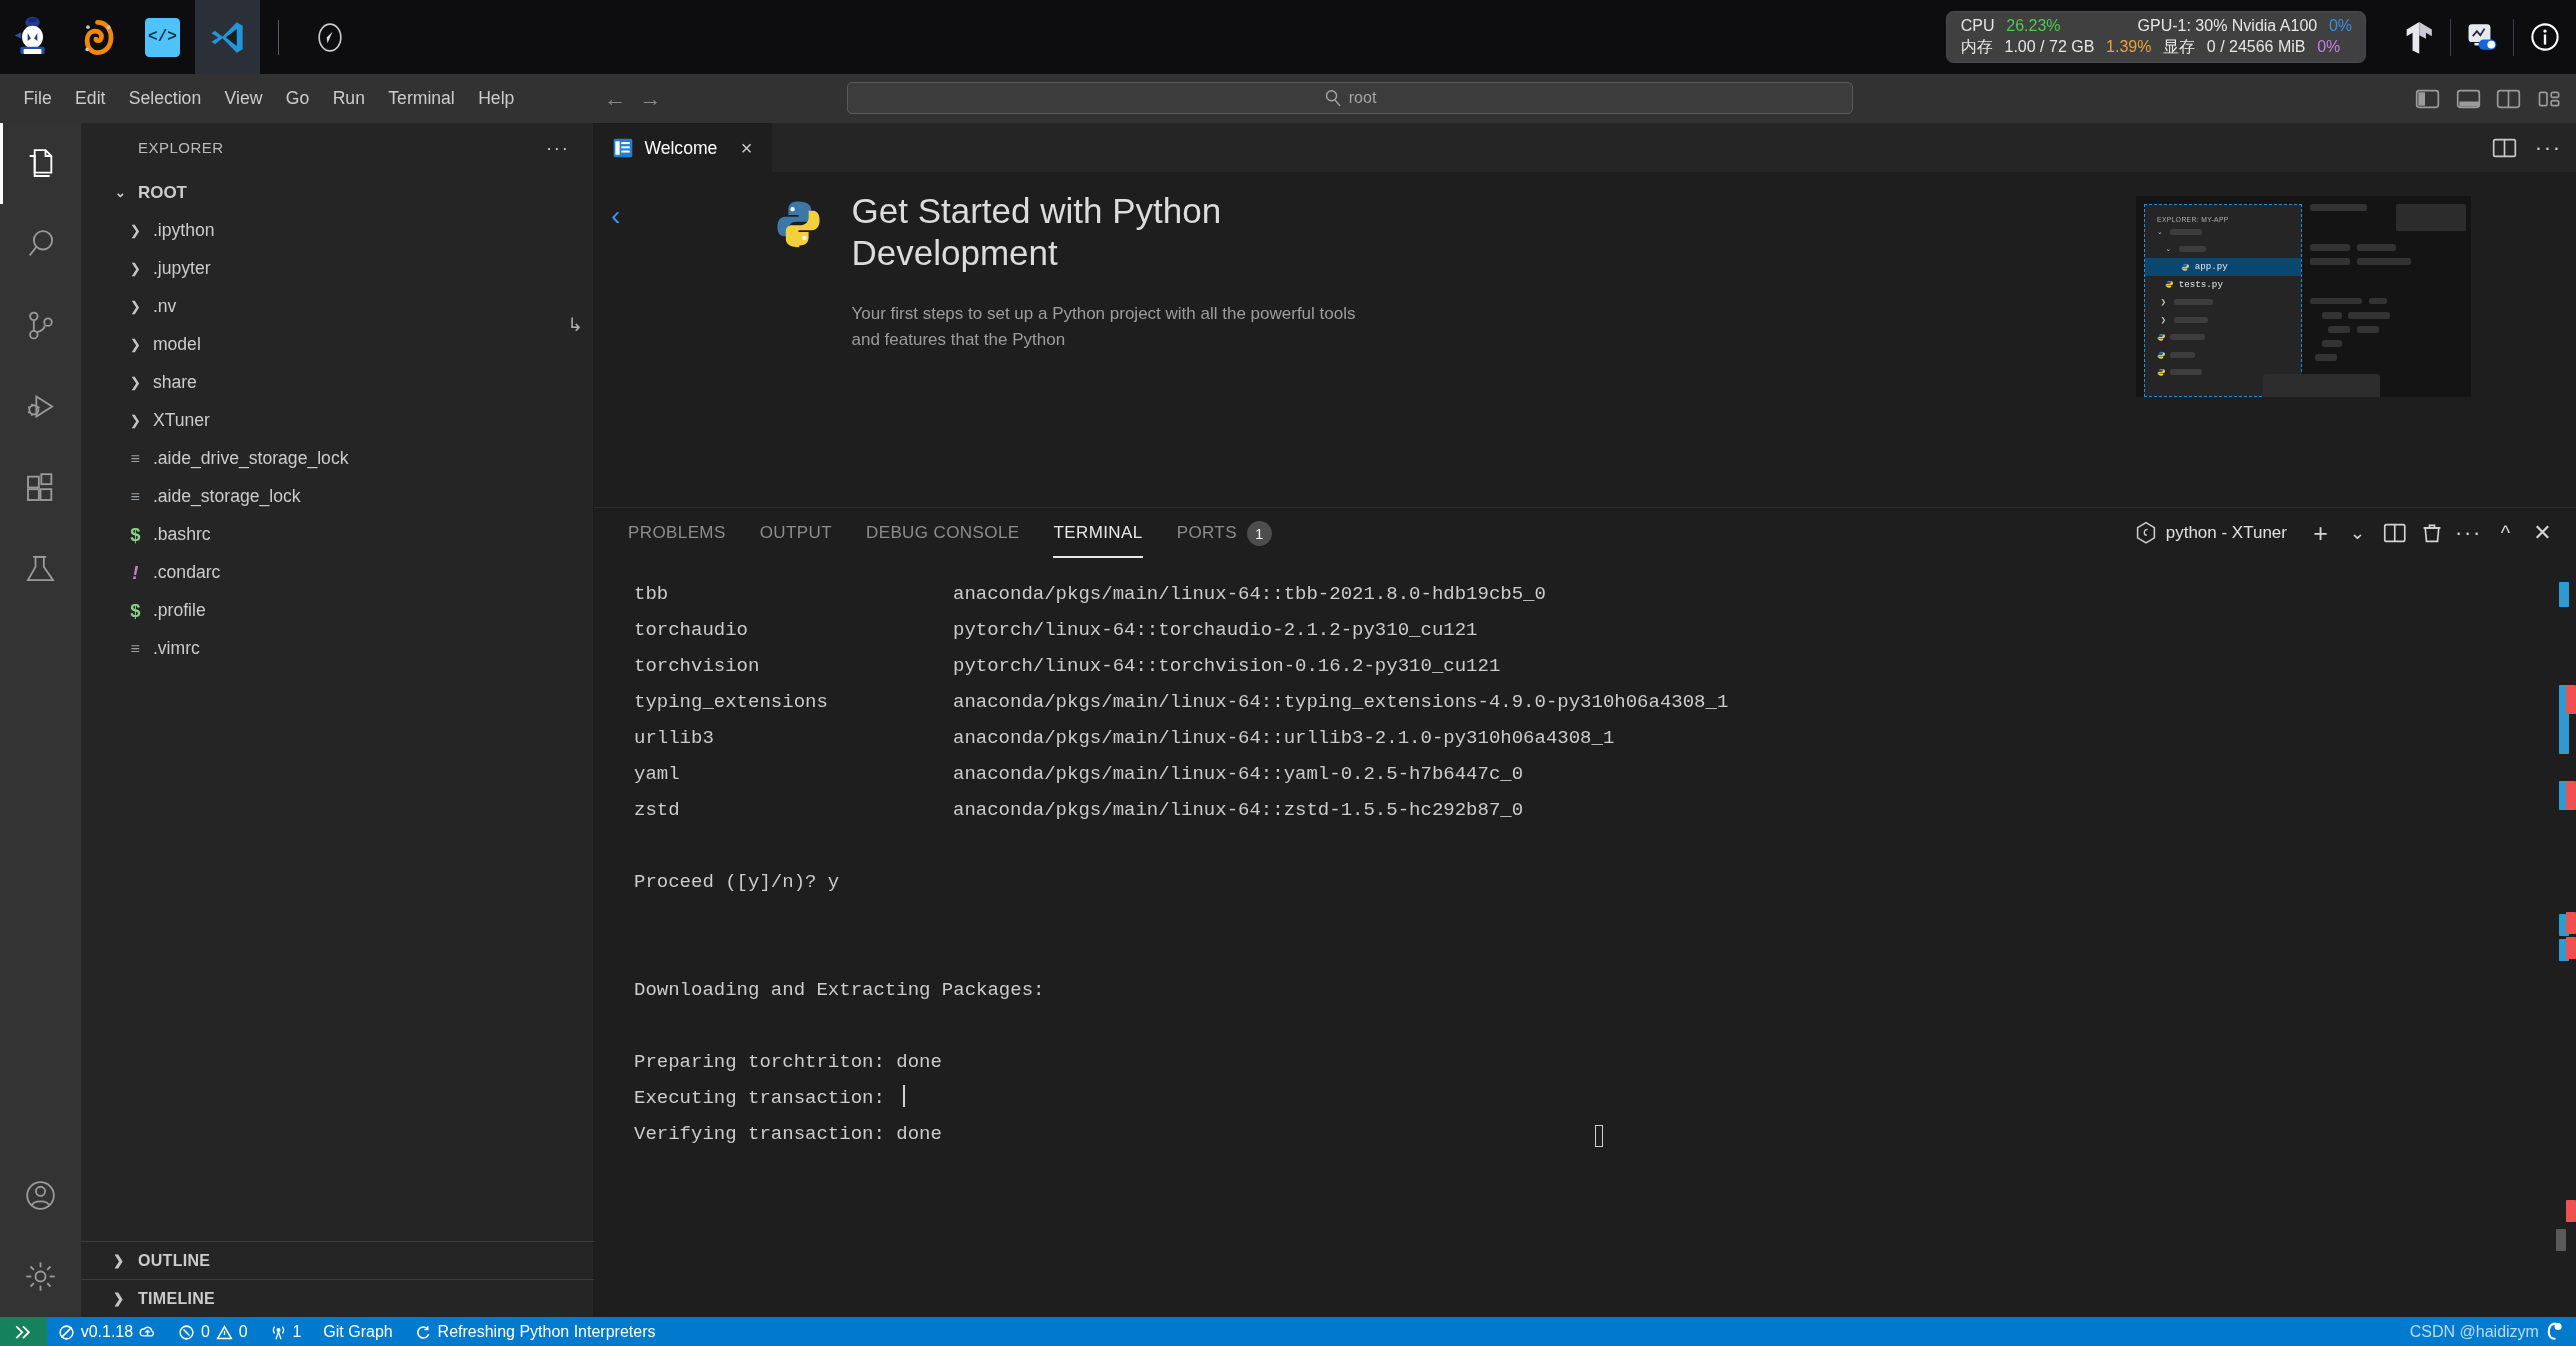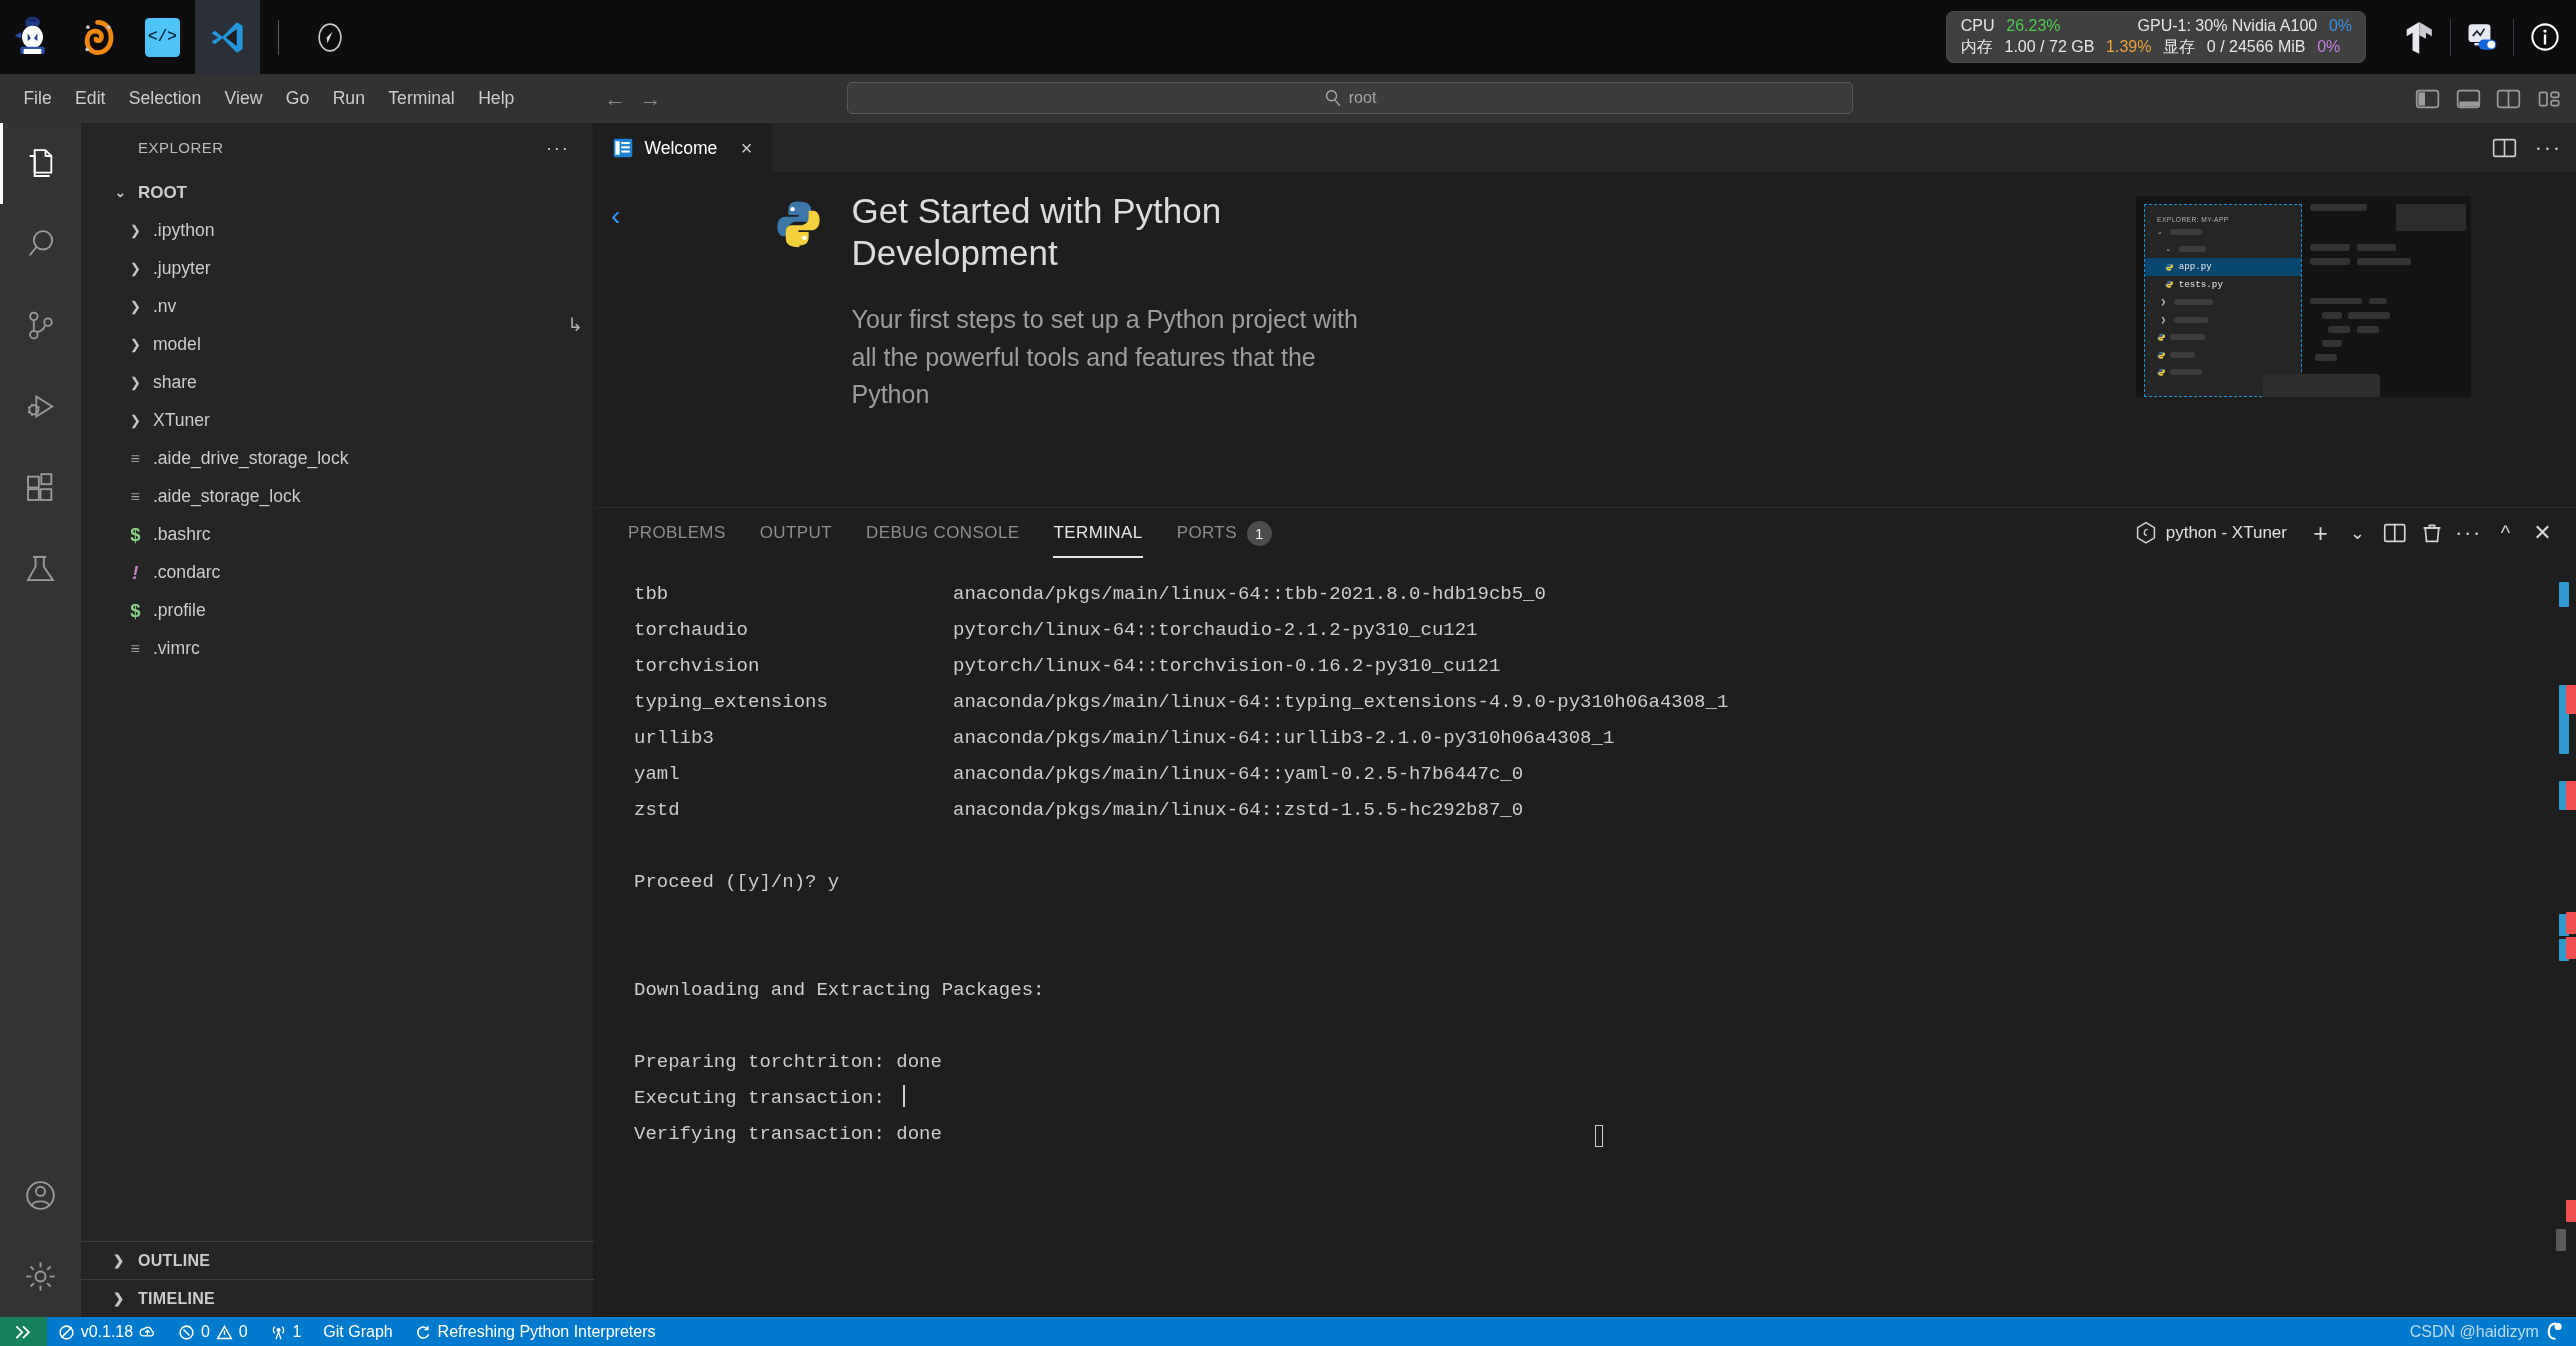--- a/index.html
+++ b/index.html
@@ -138,21 +138,21 @@
   .tab .tabclose { color: #cccccc; font-size: 20px; margin-left: 8.4px; padding: 0 5px; }
   .tabsbar-right { position: absolute; right: 11.7px; top: 0; height: 49px; display:flex; align-items:center; gap: 11.7px;}
   .tb-icon { width: 32px; height: 32px; display:flex;align-items:center;justify-content:center; color:#cccccc; cursor:pointer;}
 
   
   .welcome { flex: 1; position: relative; overflow: hidden; background: #1e1e1e; }
   .wl-back { position: absolute; left: 17px; top: 27px; color: #3794ff; font-size: 28.5px; cursor: pointer; }
   .wl-inner { position: absolute; left: 180px; top: 18.4px; display: flex; gap: 28.5px; }
   .wl-pylogo { width: 49px; height: 49px; margin-top: 8.4px; flex: 0 0 49px; }
   .wl-title { color: #dcdcdc; font-size: 35px; font-weight: 400; line-height: 1.18; max-width: 537px; }
-  .wl-sub { color: #9d9d9d; font-size: 25px; line-height: 1.5; margin-top: 28.5px; max-width: 520px; }
+  .wl-sub { color: #9d9d9d; font-size: 17px; line-height: 1.5; margin-top: 28.5px; max-width: 520px; }
 
   .wl-thumb {
     position: absolute; right: 105px; top: 23.5px; width: 335px; height: 201px;
     background: #141414; overflow: hidden;
   }
   .thumb-panel { position: absolute; left: 8.4px; top: 8.4px; width: 158px; height: 193px;
                  background: #252526; border: 1.7px dashed #1f8fd8; }
   .thumb-h { color:#b0b0b0; font-size: 6.7px; letter-spacing: 0.4px; padding: 11px 0 0 11.7px; }
   .thumb-row { display:flex; align-items:center; height: 17.6px; padding-left: 11.7px; gap: 5px; }
   .thumb-row.sel { background: #094771; }
@@ -599,21 +599,21 @@
           <div class="thumb-panel">
             <div class="thumb-h">EXPLORER: MY-APP</div>
             <div class="thumb-row">
               <span class="thumb-chev">⌄</span>
               <span class="thumb-bar" style="width:32px;"></span>
             </div>
             <div class="thumb-row" style="padding-left:20px;">
               <span class="thumb-chev">⌄</span>
               <span class="thumb-bar" style="width:27px;"></span>
             </div>
-            <div class="thumb-row sel" style="padding-left:20px;">
+            <div class="thumb-row sel" style="padding-left:36px;">
               <svg class="thumb-py" viewBox="0 0 12 12">
                 <path d="M6 1 C3 1 3 2.5 3 4 h6 v1 H2.4 C1 5 0.6 6 0.6 7.6 S1.2 10 2.4 10 H3.6 V8 c0-1 .8-1.7 1.7-1.7 h3 c1 0 1.7-.7 1.7-1.7 V4 c0-1.6-.7-3-3.9-3z" fill="#3c77a8"></path>
                 <path d="M6 11 c3 0 3-1.5 3-3 H3 V7 h6.6 C11 7 11.4 6 11.4 4.4 S10.8 2 9.6 2 H8.4 v2 c0 1-.8 1.7-1.7 1.7 h-3 c-1 0-1.7.7-1.7 1.7 V8 c0 1.6.7 3 3.9 3z" fill="#f4cf3e"></path>
               </svg>
               <span class="thumb-name">app.py</span>
             </div>
             <div class="thumb-row" style="padding-left:20px;">
               <svg class="thumb-py" viewBox="0 0 12 12">
                 <path d="M6 1 C3 1 3 2.5 3 4 h6 v1 H2.4 C1 5 0.6 6 0.6 7.6 S1.2 10 2.4 10 H3.6 V8 c0-1 .8-1.7 1.7-1.7 h3 c1 0 1.7-.7 1.7-1.7 V4 c0-1.6-.7-3-3.9-3z" fill="#3c77a8"></path>
                 <path d="M6 11 c3 0 3-1.5 3-3 H3 V7 h6.6 C11 7 11.4 6 11.4 4.4 S10.8 2 9.6 2 H8.4 v2 c0 1-.8 1.7-1.7 1.7 h-3 c-1 0-1.7.7-1.7 1.7 V8 c0 1.6.7 3 3.9 3z" fill="#f4cf3e"></path>

